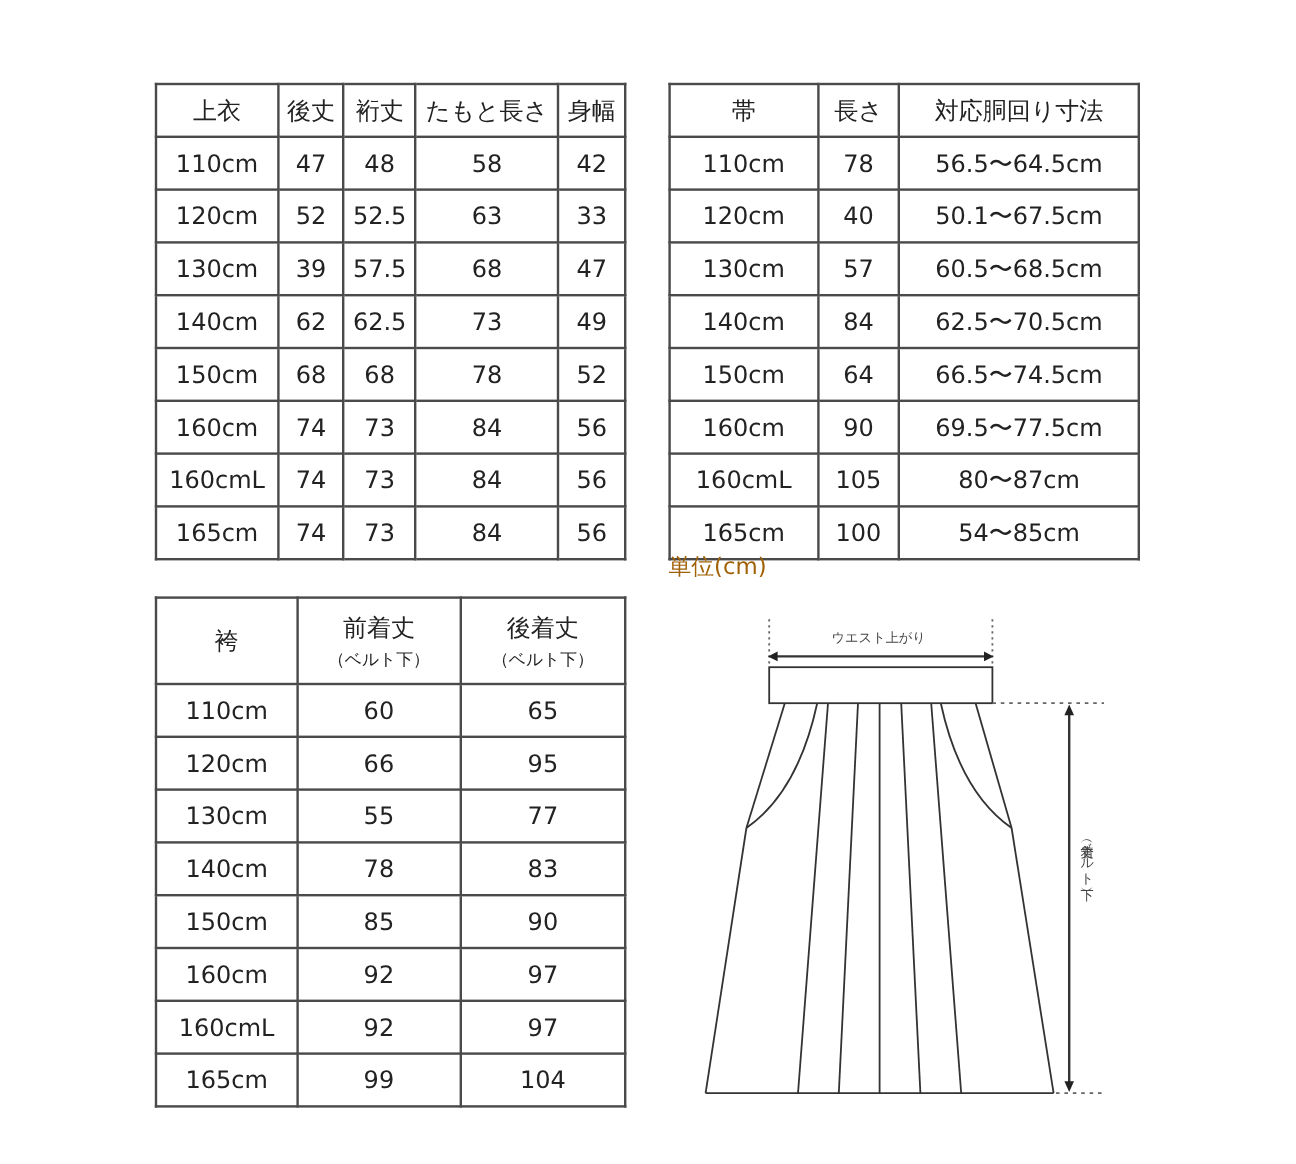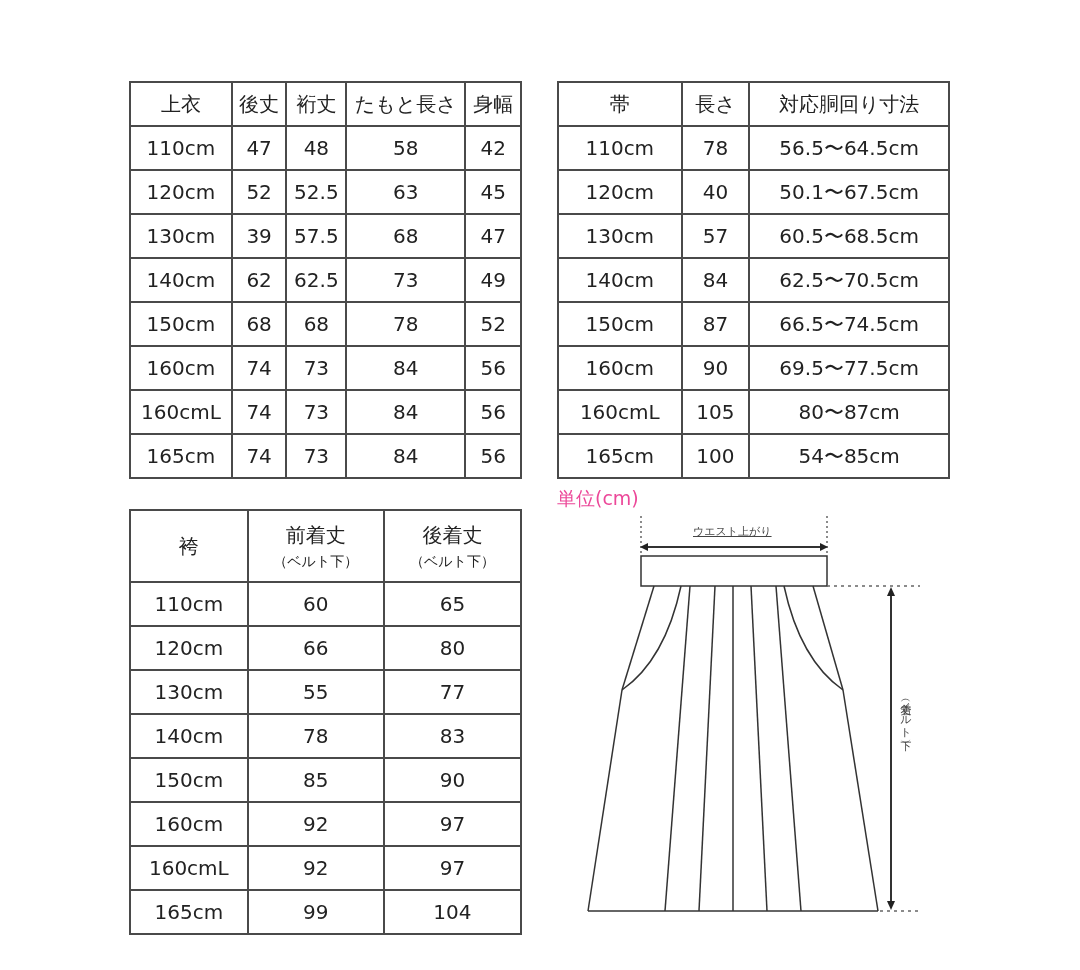--- a/index.html
+++ b/index.html
@@ -1,32 +1,32 @@
 <!DOCTYPE html>
 <html><head>
 <meta charset="utf-8">
 <style>
   html, body { margin:0; padding:0; background:#ffffff; }
   body { width:1080px; height:970px; position:relative; overflow:hidden;
          font-family:"DejaVu Sans","Liberation Sans",sans-serif; color:#222; }
-  table { position:absolute; border-collapse:collapse;margin-top:12px; }
+  table { position:absolute; border-collapse:collapse; }
   td { border:2px solid #4a4a4a; text-align:center; vertical-align:middle;
        font-size:20px; padding:0; color:#222; }
   #t-jacket { left:129px; top:69px; width:393px; }
   #t-jacket td { height:42px; }
   #t-belt { left:557px; top:69px; width:393px; }
   #t-belt td { height:42px; }
   #t-hakama { left:129px; top:497px; width:393px; }
   #t-hakama td { height:42px; }
   #t-hakama tr.head td { height:70px; }
   .sub { display:block; font-size:14px; margin-top:4px;text-align:center; }
-  #unit { position:absolute; left:557px; top:486px; font-size:19px; color:#ec4899; }
+  #unit { position:absolute; left:557px; top:459px; font-size:19px; color:#a16207; }
   #diagram { position:absolute; left:580px; top:505px; width:360px; height:420px; }
   .dlabel { position:absolute; font-size:11px; color:#444; }
-  #waist-label { left:693px; top:524px;text-decoration:underline; }
+  #waist-label { left:693px; top:524px; }
   #length-label { left:897px; top:695px; writing-mode:vertical-rl; font-size:11px; color:#444; }
 </style>
 </head>
 <body>
 
 <table id="t-jacket">
   <colgroup>
       <col style="width:102px">
       <col style="width:55px">
       <col style="width:60px">
@@ -46,21 +46,21 @@
         <td>47</td>
         <td>48</td>
         <td>58</td>
         <td>42</td>
       </tr>
     <tr>
         <td>120cm</td>
         <td>52</td>
         <td>52.5</td>
         <td>63</td>
-        <td>45</td>
+        <td>33</td>
       </tr>
     <tr>
         <td>130cm</td>
         <td>39</td>
         <td>57.5</td>
         <td>68</td>
         <td>47</td>
       </tr>
     <tr>
         <td>140cm</td>
@@ -127,21 +127,21 @@
         <td>57</td>
         <td>60.5〜68.5cm</td>
       </tr>
     <tr>
         <td>140cm</td>
         <td>84</td>
         <td>62.5〜70.5cm</td>
       </tr>
     <tr>
         <td>150cm</td>
-        <td>87</td>
+        <td>64</td>
         <td>66.5〜74.5cm</td>
       </tr>
     <tr>
         <td>160cm</td>
         <td>90</td>
         <td>69.5〜77.5cm</td>
       </tr>
     <tr>
         <td>160cmL</td>
         <td>105</td>
@@ -170,21 +170,21 @@
       <td><span>後着丈</span><span class="sub">（ベルト下）</span></td>
     </tr>
     <tr>
         <td>110cm</td>
         <td>60</td>
         <td>65</td>
       </tr>
     <tr>
         <td>120cm</td>
         <td>66</td>
-        <td>80</td>
+        <td>95</td>
       </tr>
     <tr>
         <td>130cm</td>
         <td>55</td>
         <td>77</td>
       </tr>
     <tr>
         <td>140cm</td>
         <td>78</td>
         <td>83</td>

